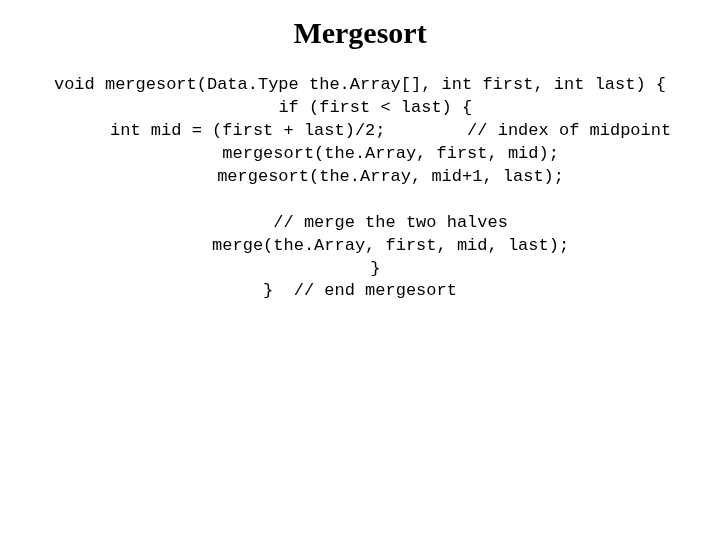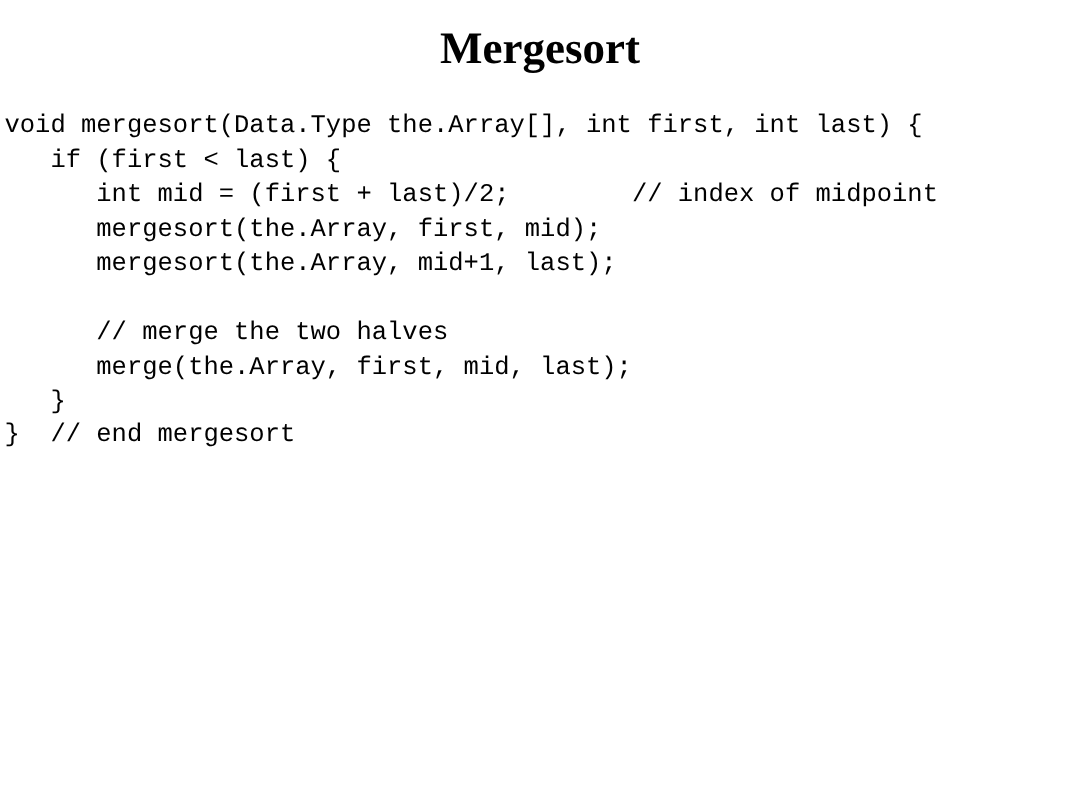--- a/index.html
+++ b/index.html
@@ -8,36 +8,37 @@
     width: 720px;
     height: 540px;
     background: #ffffff;
     font-family: "Times New Roman", Times, serif;
     color: #000;
   }
   .slide {
     width: 720px;
     height: 540px;
     box-sizing: border-box;
-    padding: 10px 3px;
+    padding: 10px 18px;
     position: relative;
   }
   .title {
     text-align: center;
     font-weight: bold;
     font-size: 30px;
     margin-top: 6px;
     margin-bottom: 24px;
   }
   pre.code {
     font-family: "Courier New", Courier, monospace;
     font-size: 17px;
     line-height: 1.35;
     white-space: pre;
     margin: 0;
+    text-align: center;
   }
 </style>
 </head>
 <body>
 
 <div class="slide">
   <div class="title">Mergesort</div>
   <pre class="code">void mergesort(Data.Type the.Array[], int first, int last) {
    if (first &lt; last) {
       int mid = (first + last)/2;        // index of midpoint

